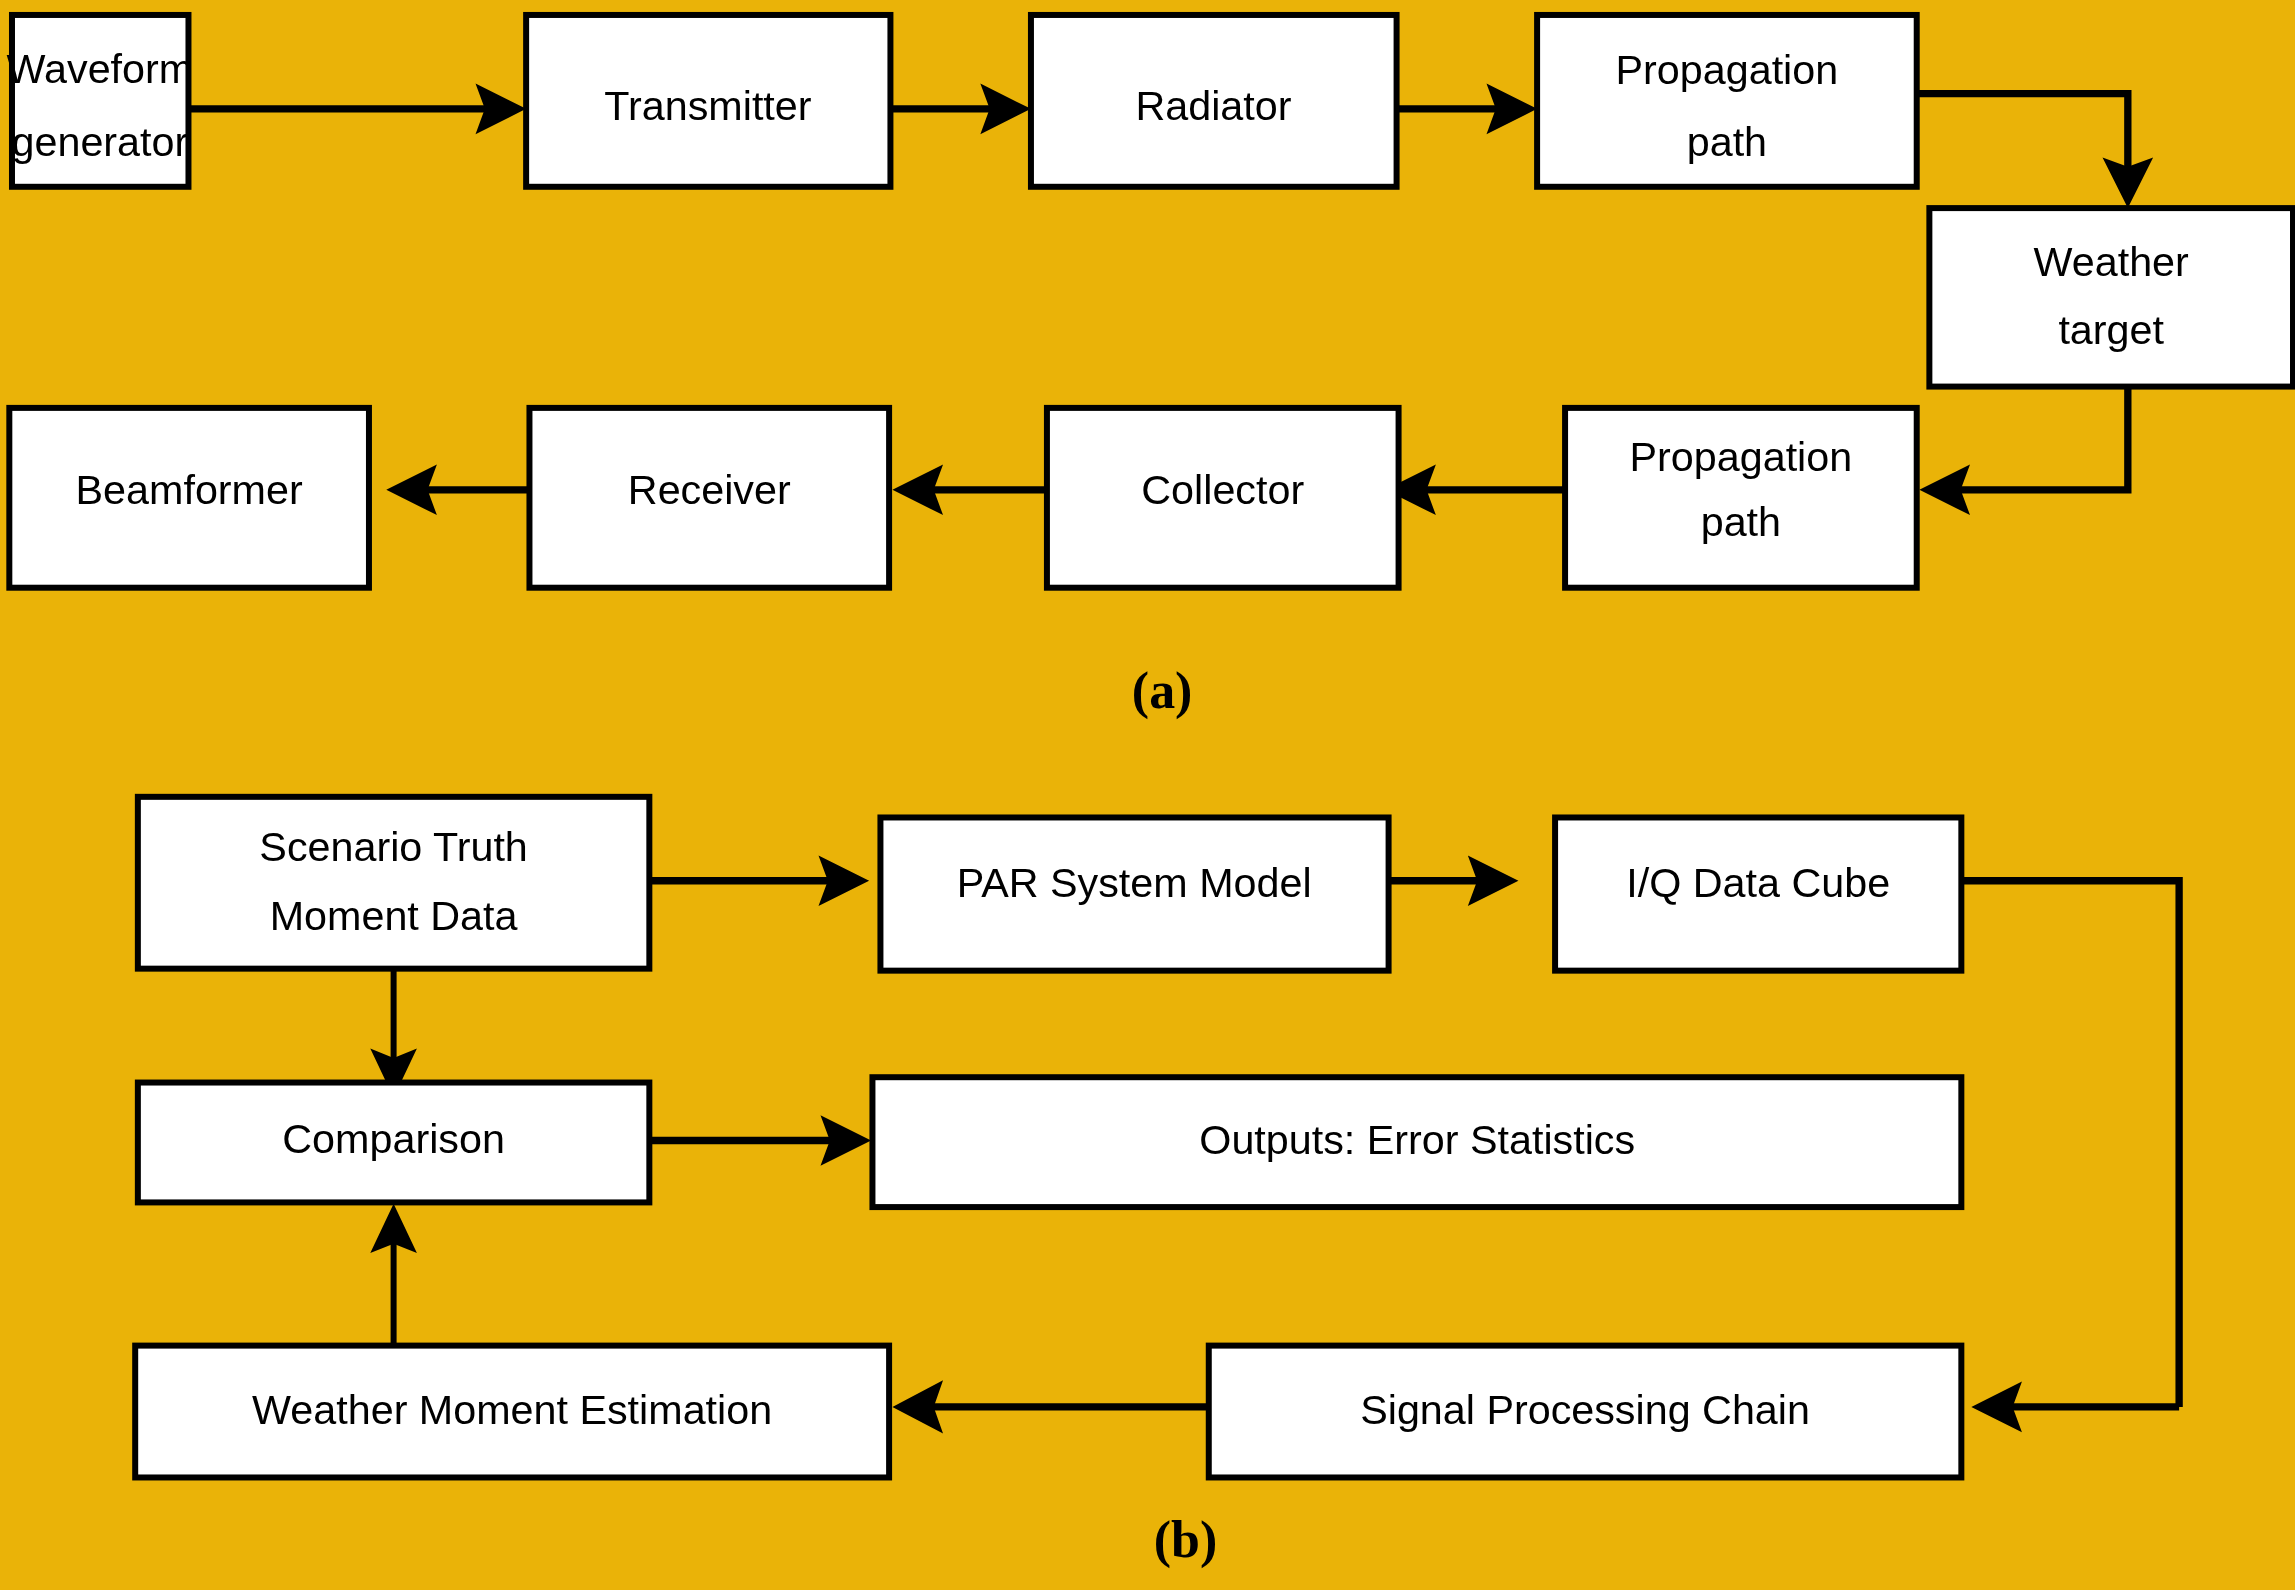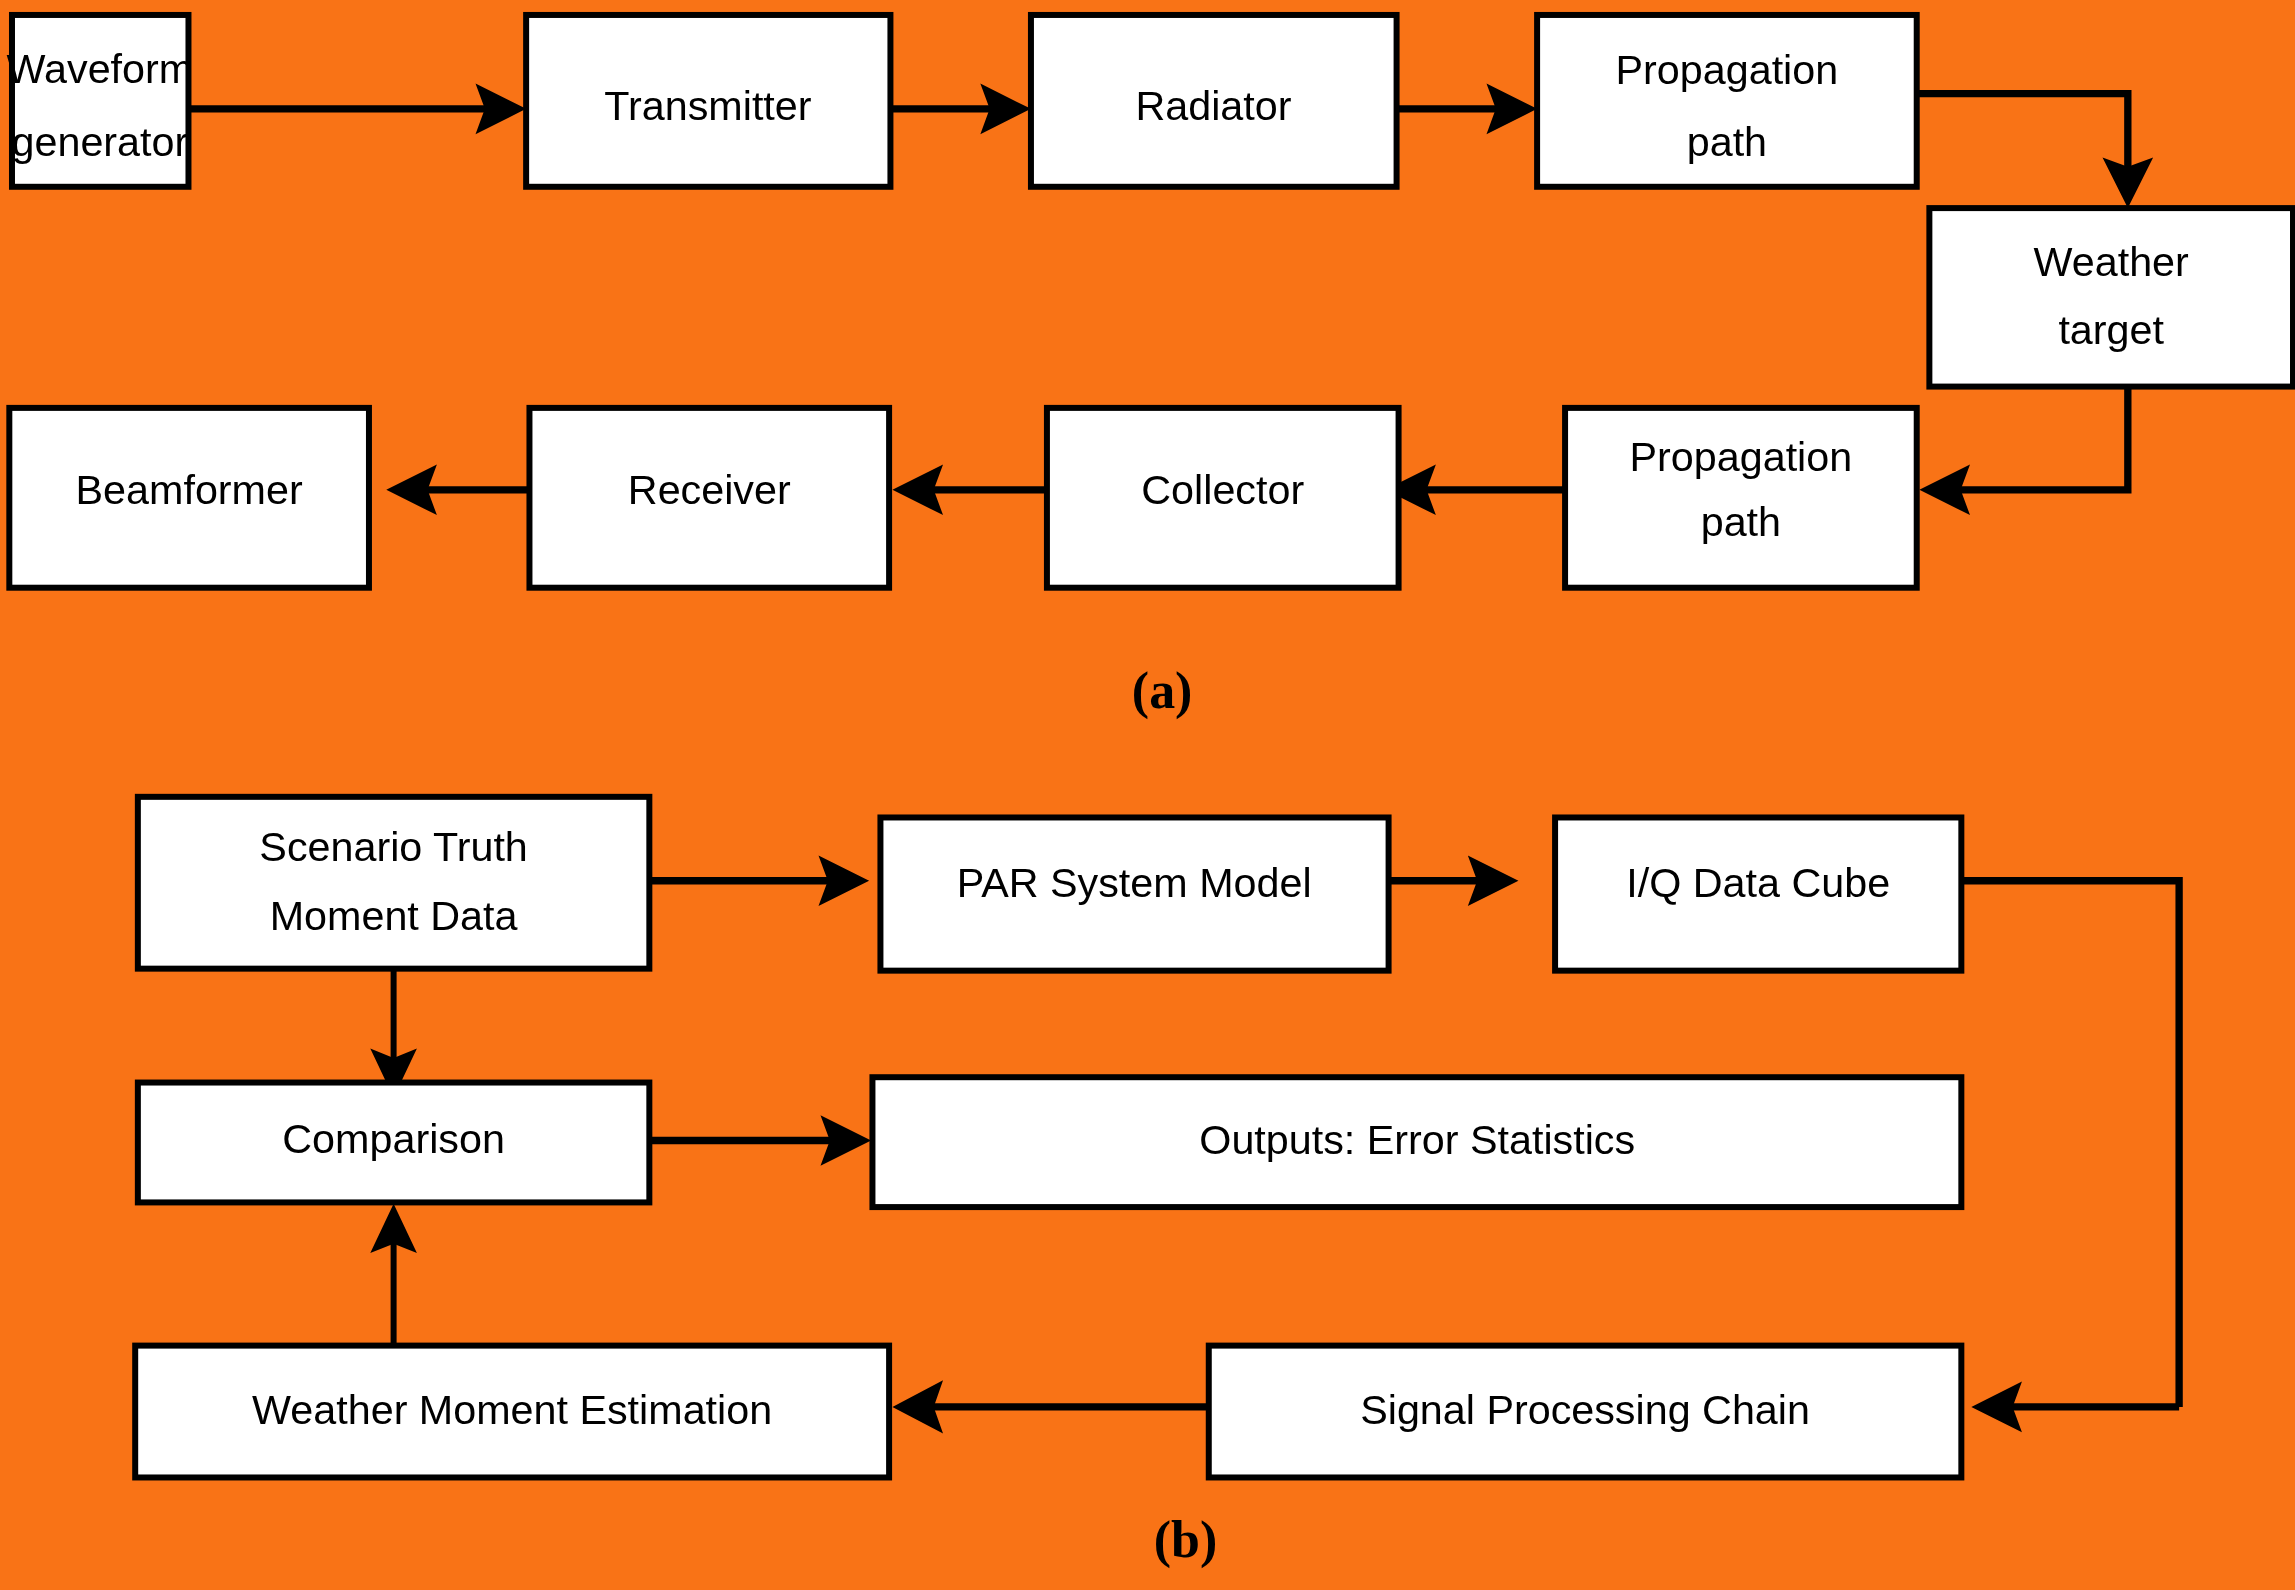--- a/index.html
+++ b/index.html
@@ -10,21 +10,21 @@
   body {
     width: 2295px;
     height: 1591px;
     font-family: "Liberation Sans", sans-serif;
     overflow: hidden;
   }
   #figure-root {
     position: relative;
     width: 2295px;
     height: 1591px;
-    background: #f97316;
+    background: #eab308;
   }
   svg.diagram-layer {
     position: absolute;
     left: 0;
     top: 0;
     width: 2295px;
     height: 1591px;
   }
   .node-box {
     fill: #ffffff;

